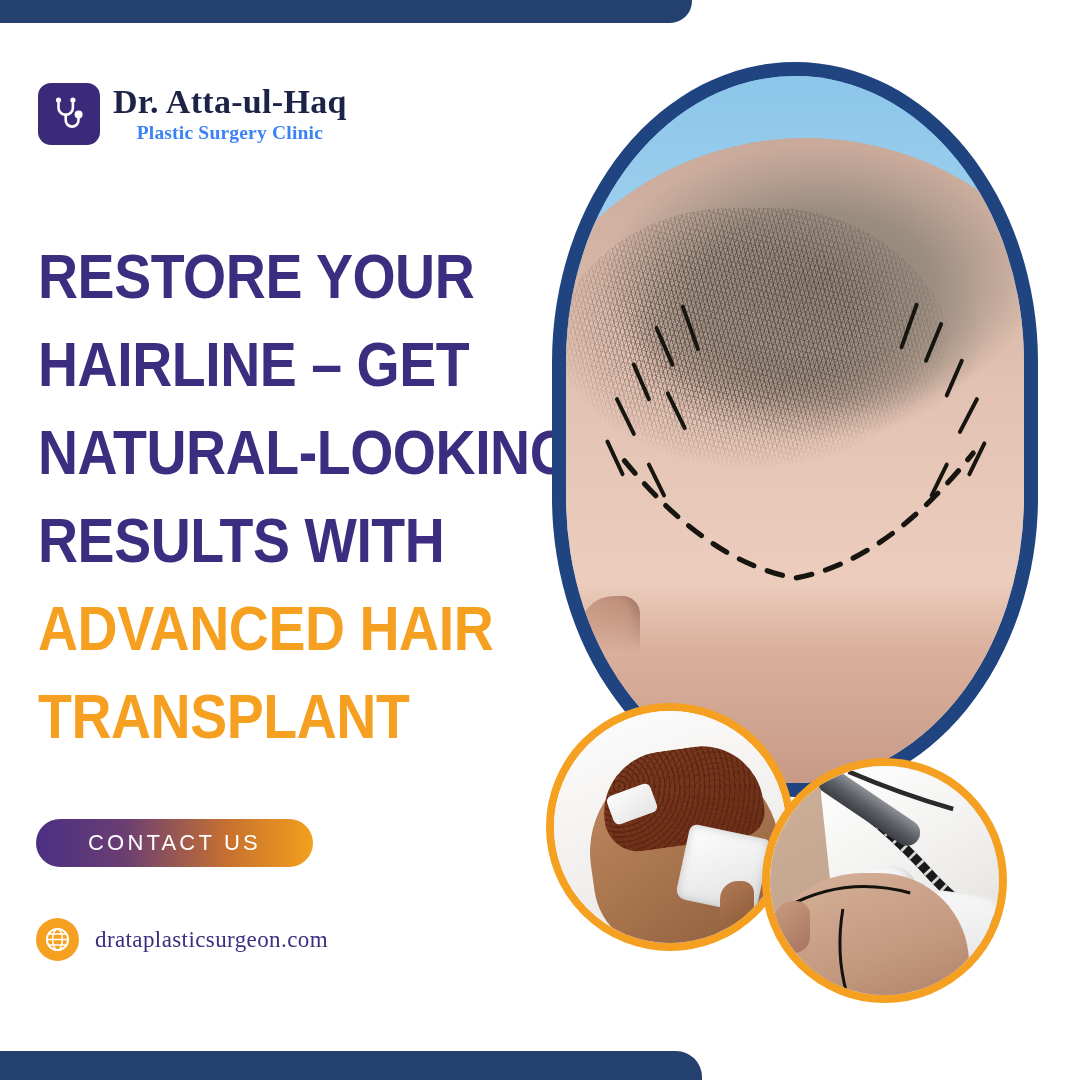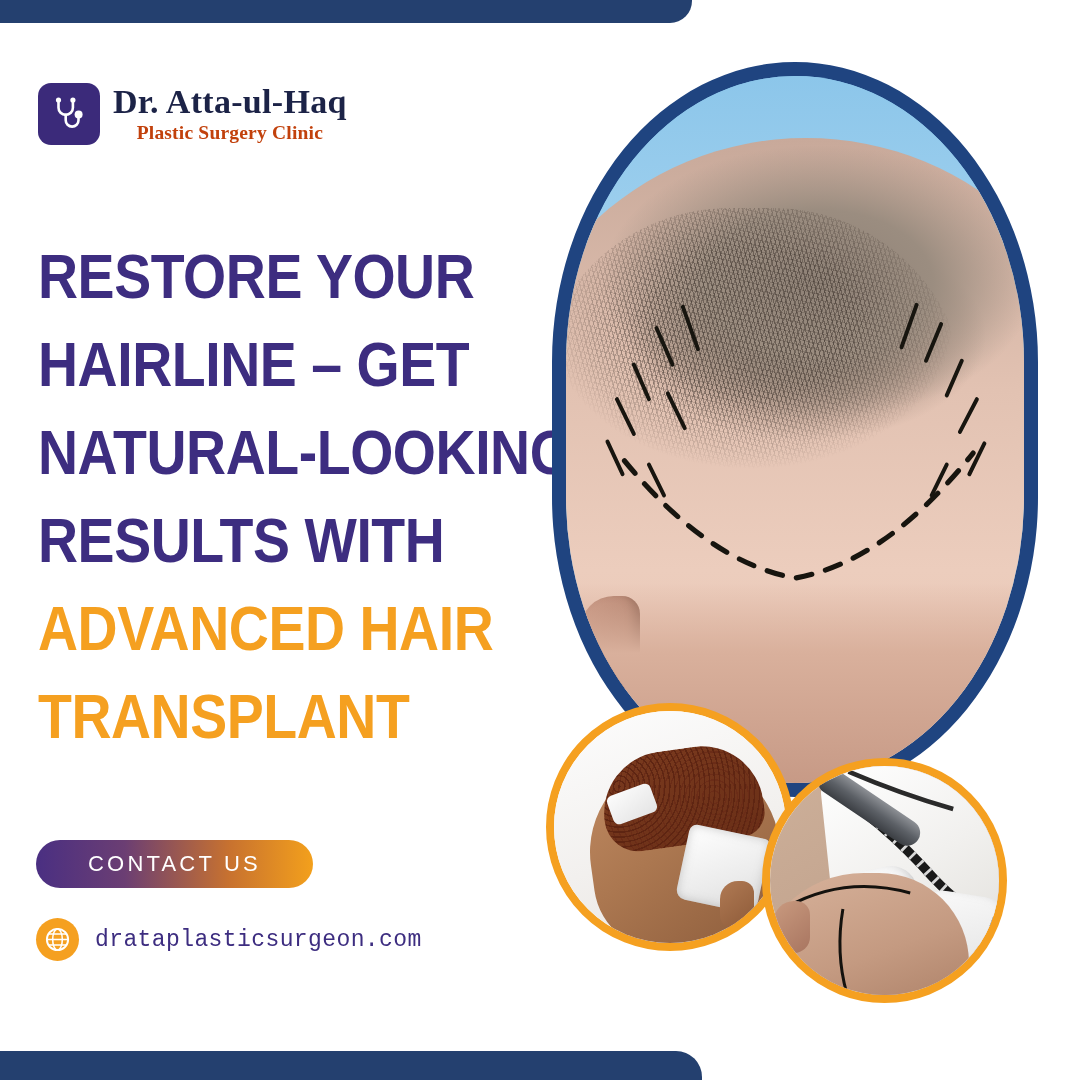--- a/index.html
+++ b/index.html
@@ -52,21 +52,21 @@
     font-weight:bold;
     font-size:34px;
     color:#1C2347;
     letter-spacing:.3px;
     white-space:nowrap;
   }
   .logo-sub{
     font-family:"Liberation Serif", serif;
     font-weight:bold;
     font-size:19.5px;
-    color:#c2410c;
+    color:#3b82f6;
     letter-spacing:.2px;
     margin-top:4px;
     text-align:center;
     white-space:nowrap;
   }
 
   
   .headline{
     position:absolute;
     left:38px; top:232px;
@@ -81,21 +81,21 @@
     transform:scaleX(0.88);
     transform-origin:left center;
     white-space:nowrap;
   }
   .headline .purple{ color:#3D2D80; }
   .headline .orange{ color:#F5A020; }
 
   
   .contact-btn{
     position:absolute;
-    left:36px; top:840px;
+    left:36px; top:819px;
     width:277px; height:48px;
     border-radius:24px;
     background:linear-gradient(90deg,#4A2F82 0%, #6B3E73 32%, #C8722F 70%, #F3A01C 100%);
     border:none;
     color:#ffffff;
     font-family:"Liberation Sans", sans-serif;
     font-size:22px;
     letter-spacing:3.2px;
     display:flex; align-items:center; justify-content:center;
     cursor:pointer;
@@ -107,21 +107,21 @@
     left:36px; top:918px;
     display:flex; align-items:center; gap:16px;
   }
   .globe-badge{
     width:43px; height:43px; flex:none;
     border-radius:50%;
     background:#F5A020;
     display:flex; align-items:center; justify-content:center;
   }
   .web-url{
-    font-family:Liberation Mono, monospace;
+    font-family:Liberation Serif, serif;
     font-size:23px;
     color:#3D2D80;
     letter-spacing:.4px;
     white-space:nowrap;
   }
 
   
   .hero{
     position:absolute;
     left:552px; top:62px;

